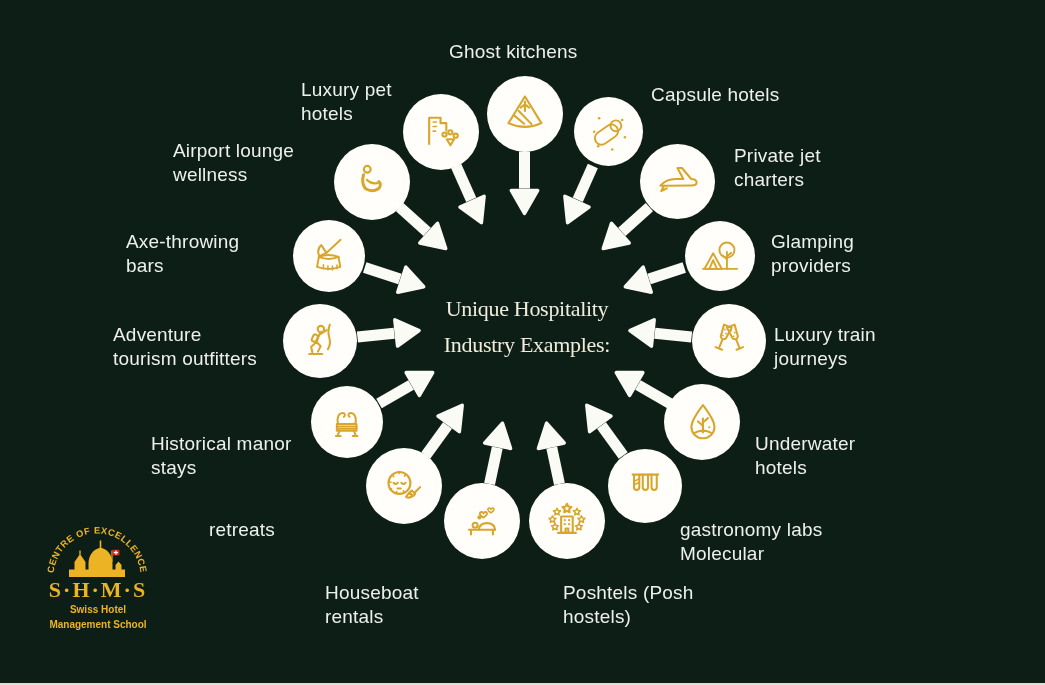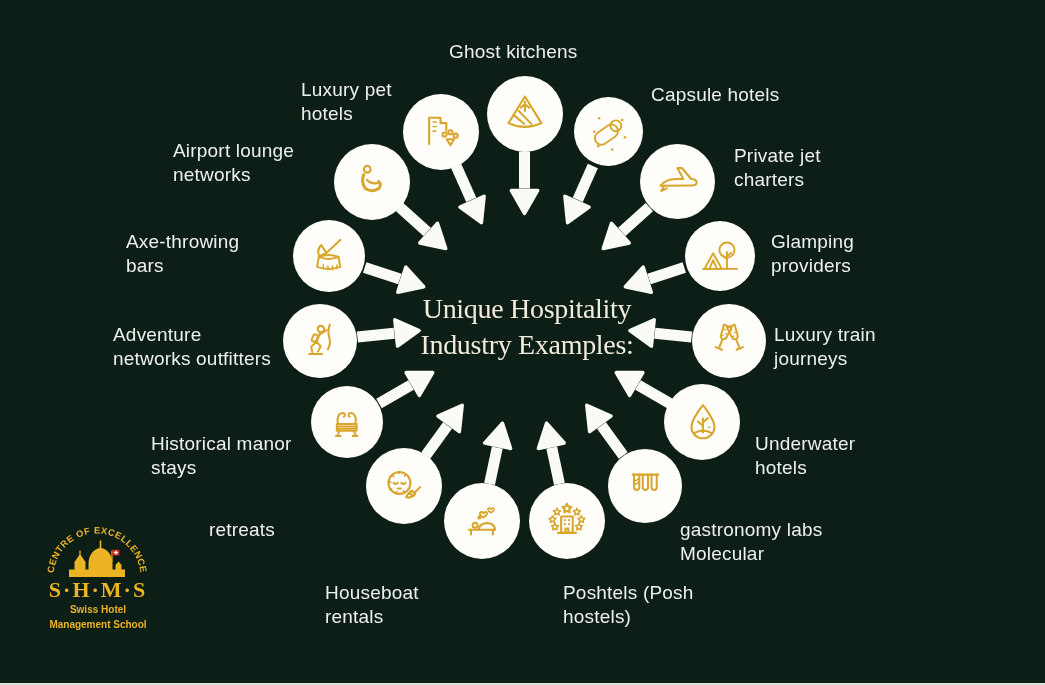--- a/index.html
+++ b/index.html
@@ -19,21 +19,21 @@
   .icon .fill{fill:var(--gold,#d9a62d);stroke:none;}
   .icon .thin{stroke-width:1.6;}
   .icon .seat{stroke-width:3.1;}
   .label{
     position:absolute;z-index:2;color:var(--label,#eef0ec);
     font-size:19px;line-height:23.5px;letter-spacing:.2px;white-space:nowrap;
   }
   .center-title{
     position:absolute;left:379px;top:291px;width:296px;text-align:center;z-index:2;
     color:var(--title,#f1ecdc);font-family:"Liberation Serif",serif;
-    font-size:28px;line-height:36px;letter-spacing:-.3px;
+    font-size:22px;line-height:36px;letter-spacing:-.3px;
   }
   .logo{position:absolute;left:40px;top:524px;width:150px;height:124px;z-index:2;color:var(--logo-gold,#ecb425);}
   .crest{position:absolute;left:0;top:0;width:140px;height:56px;overflow:visible;}
   .arc-text{font-family:"Liberation Sans",sans-serif;font-size:9.3px;font-weight:bold;letter-spacing:.5px;fill:var(--logo-gold,#ecb425);}
   .logo-acronym{
     position:absolute;left:0;top:53px;width:116px;text-align:center;
     font-family:"Liberation Serif",serif;font-weight:bold;font-size:22px;letter-spacing:2px;
   }
   .logo-school{
     position:absolute;left:-9px;top:79px;width:134px;text-align:center;
@@ -318,21 +318,21 @@
         <circle cx="24.6" cy="11.4" r="3.3"></circle>
         <path d="M23.6 15.4 L20.2 24.8"></path>
         <path d="M23.9 16.6 L30.6 12.4"></path>
         <rect x="15.9" y="16.9" width="4.8" height="7.6" rx="2.2" transform="rotate(24 18.3 20.7)"></rect>
         <path d="M20.2 24.8 L14.6 29.6 L15.8 35.2 M20.2 24.8 L24.4 29 L21.6 34.6"></path>
         <line x1="12.6" y1="37" x2="26" y2="37"></line>
       </svg>
     </div>
     <div class="label" style="left: 113px; top: 323px;">
       <div>Adventure</div>
-      <div>networks outfitters</div>
+      <div>tourism outfitters</div>
     </div>
     <div class="node" style="left: 293.058px; top: 219.997px; height: 72px; width: 72px;">
       <svg class="icon" viewBox="0 0 48 48">
         <path d="M13.6 25.2 q10.4 -3.8 20.8 0"></path>
         <path d="M13.6 25.2 q10.4 4.4 20.8 0 l1.9 10.6 q-12.3 4.4 -24.6 0 z"></path>
         <path class="thin" d="M18.4 33.6 v4.1 M23.2 34.8 v4.2 M28 34.9 v4.2 M32.8 33.8 v4.1"></path>
         <line x1="21.2" y1="21.4" x2="36.6" y2="7.2"></line>
         <path d="M21.6 21 L16.2 12.8 Q10.8 17.8 14.2 24.6 Z"></path>
       </svg>
     </div>
@@ -342,21 +342,21 @@
     </div>
     <div class="node" style="left: 333.784px; top: 143.994px; height: 76px; width: 76px;">
       <svg class="icon" viewBox="0 0 48 48">
         <circle cx="19.3" cy="11.3" r="3.4"></circle>
         <path class="seat" d="M15.6 16.8 C13.9 22.2 14.7 27 17.4 30.6 C21.4 33.2 26.6 33.2 30.2 31 C33 29 33 25.6 30.9 23.6"></path>
         <path d="M18.9 21.9 q4.4 4.6 10.3 3.3"></path>
       </svg>
     </div>
     <div class="label" style="left: 173px; top: 139px;">
       <div>Airport lounge</div>
-      <div>networks</div>
+      <div>wellness</div>
     </div>
     <div class="node" style="left: 402.916px; top: 93.7664px; height: 76px; width: 76px;">
       <svg class="icon" viewBox="0 0 48 48">
         <path d="M12.2 36 V9.8 H23.6 V15.2 H29.4 V22.5"></path>
         <path class="thin" d="M16.2 14 h3.2 M16.2 18.6 h3.2 M16.2 23.2 h2.4"></path>
         <circle cx="27.6" cy="26.6" r="2.1"></circle>
         <circle cx="33.4" cy="24.4" r="2.1"></circle>
         <circle cx="38.8" cy="27.8" r="2.1"></circle>
         <path d="M29.8 31.4 h7.4 L33.5 37.4 Z"></path>
       </svg>

